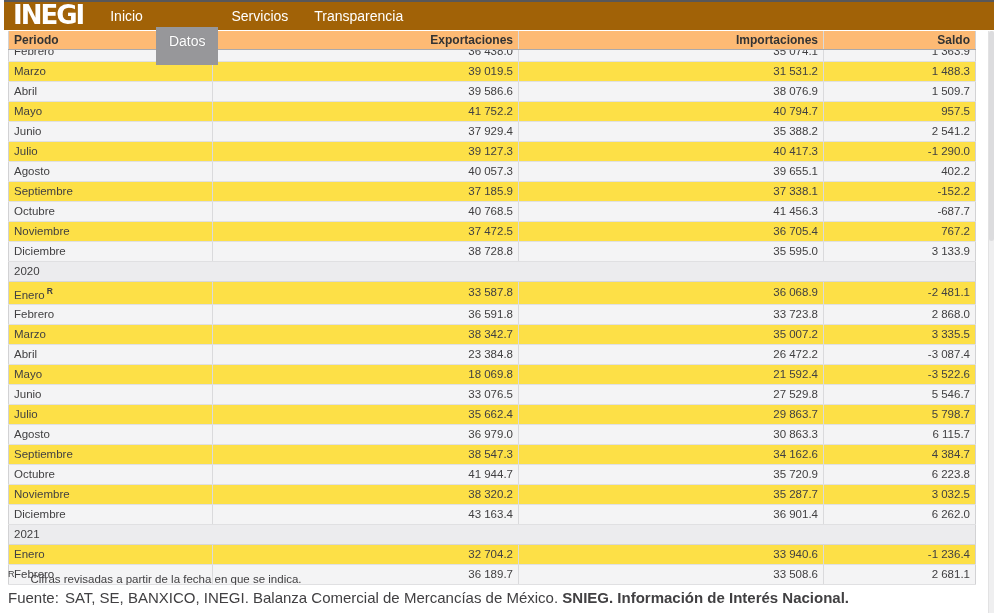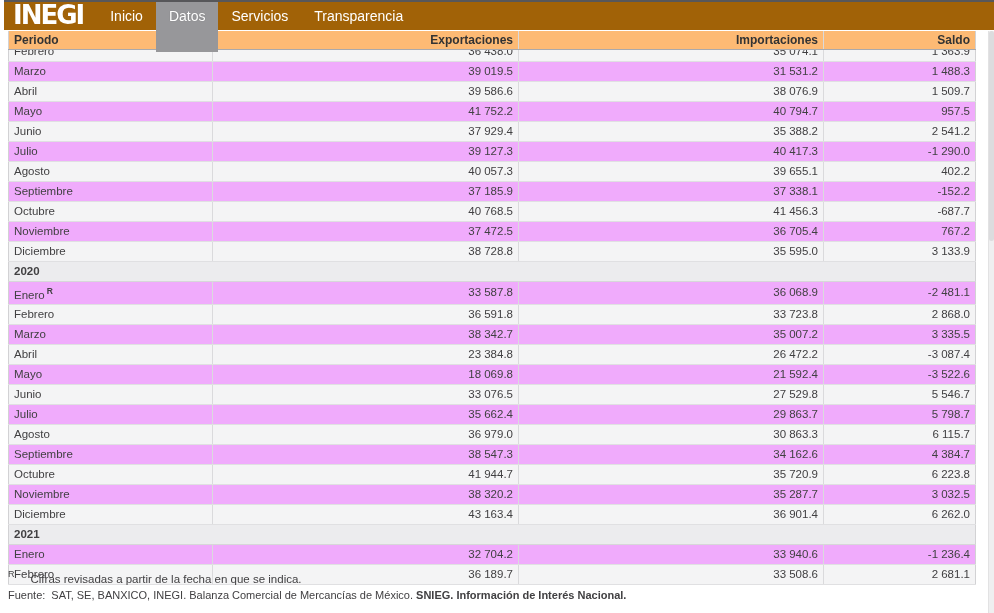--- a/index.html
+++ b/index.html
@@ -18,22 +18,23 @@
   .logo {
     color:#fff; font-weight:bold; font-size:26px; line-height:27px;
     letter-spacing:-2px; padding:0 14px 0 9px; font-family:"DejaVu Sans", sans-serif;
   }
   .nav { display:flex; align-items:flex-start; height:38px; }
   .nav-item {
     color:#fff; font-size:14px; line-height:28px; padding:0 13px;
     cursor:pointer; white-space:nowrap;
   }
   .nav-item.active {
-    background:#97979a; height:50px; color:#ffffff;
+    background:#97979a; height:38px; color:#ffffff;
     text-shadow:0 0 1px rgba(60,60,60,.35);
+    margin-top:25px;
   }
   .search-box {
     position:absolute; right:19px; top:5px; width:240px; height:20px;
     background:#fff; border-radius:11px; display:flex; align-items:center;
     padding:0 7px 0 10px;
   }
   .search-box input {
     flex:1; border:none; outline:none; background:transparent;
     font-size:11.5px; color:#444; font-family:"Liberation Sans", sans-serif;
   }
@@ -50,38 +51,38 @@
   }
   thead th {
     background:#fdba74; font-weight:bold; font-size:12px; color:#333;
     height:18px; padding:0 5px; border-bottom:1px solid #a9a9ac;
   }
   thead th.left { text-align:left; }
   thead th.center { text-align:right; }
   thead th + th, tbody td + td { border-left:1px solid #dadadc; }
   tbody td { height:19px; padding:0; border-bottom:1px solid #e0e0e2; overflow:hidden; }
   tbody tr.odd  td { background:#f4f4f5;margin-top:16px; }
-  tbody tr.even td { background:#f0abfc; }
+  tbody tr.even td { background:#fde047; }
   tbody tr.year td {
-    background:#ececee; font-weight:bold; border-left:none;
+    background:#ececee; font-weight:normal; border-left:none;
     border-bottom:1px solid #d7d7d9;
   }
   .cw { display:block; padding:0 5px; line-height:19px; white-space:nowrap; }
   td.num .cw { text-align:right; }
   tr.clip td { height:11px; }
   tr.clip .cw { margin-top:-8px; }
   sup.rev { font-size:8.5px; font-weight:bold; vertical-align:super; margin-left:2px; }
 
   
   .footnote {
     position:absolute; left:8px; top:569px; font-size:11.5px; color:#414042;
   }
   .footnote sup { font-size:9px; margin-right:16px; vertical-align:6px; }
   .source {
-    position:absolute; left:8px; top:589px; font-size:11px; color:#414042;
+    position:absolute; left:8px; top:589px; font-size:15px; color:#414042;
   }
   .source .lbl { margin-right:6px; }
   .source b { font-weight:bold; }
 
   
   .scrollbar {
     position:absolute; right:0; top:31px; width:6px; height:582px;
     background:#efeff0; border-left:1px solid #e2e2e3;
   }
   .scroll-thumb {

